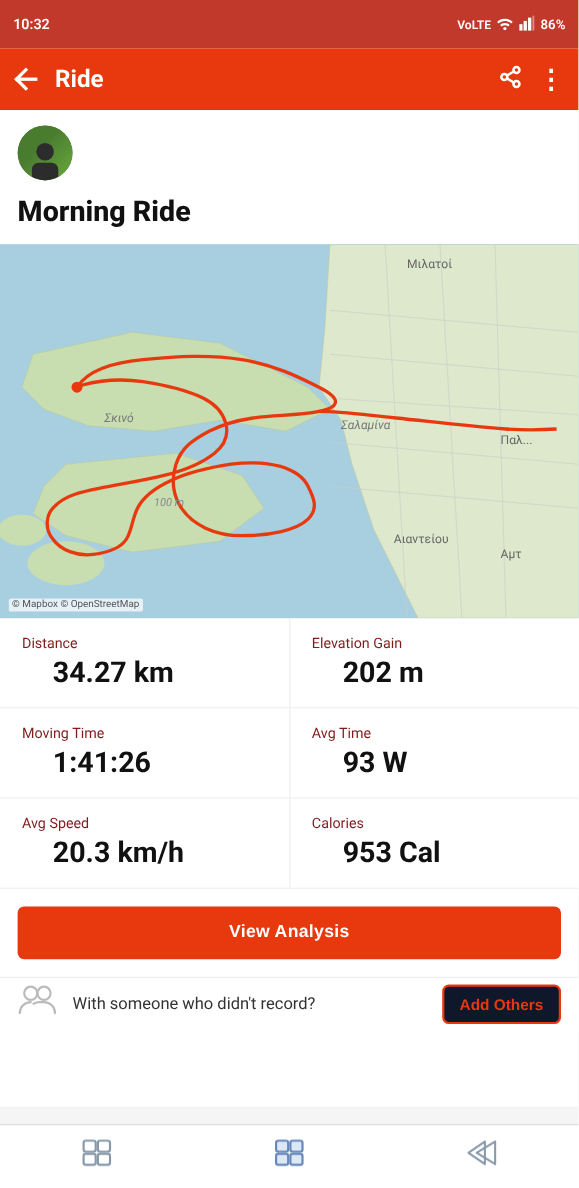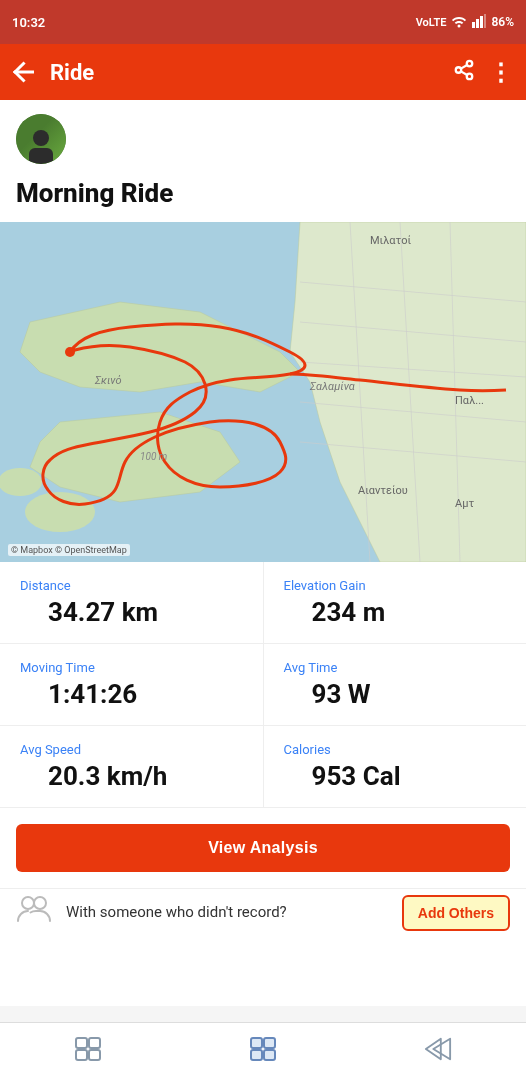--- a/index.html
+++ b/index.html
@@ -176,21 +176,21 @@
       flex: 1;
       padding: 16px 20px;
       display: flex;
       flex-direction: column;
     }
     .stat-cell:first-child {
       border-right: 1px solid #eee;
     }
     .stat-label {
       font-size: 13px;
-      color: #3b82f6;
+      color: #7f1d1d;
       margin-bottom: 4px;
     }
     .stat-value {
       font-size: 26px;
       font-weight: 700;
       color: #111;
       margin-left: 28px;
     }
 
     
@@ -223,21 +223,21 @@
       font-size: 28px;
       flex-shrink: 0;
     }
     .add-others-text {
       font-size: 15px;
       color: #333;
       flex: 1;
       line-height: 1.4;
     }
     .add-others-btn {
-      background: #fef9c3;
+      background: #0f172a;
       border: 2px solid #e8380d;
       color: #e8380d;
       padding: 8px 14px;
       border-radius: 6px;
       font-size: 14px;
       font-weight: 700;
       cursor: pointer;
       flex-shrink: 0;
       white-space: nowrap;
     }
@@ -441,21 +441,21 @@
 
   
   <div class="stats-section">
     <div class="stats-row">
       <div class="stat-cell">
         <span class="stat-label">Distance</span>
         <span class="stat-value">34.27 km</span>
       </div>
       <div class="stat-cell">
         <span class="stat-label">Elevation Gain</span>
-        <span class="stat-value">234 m</span>
+        <span class="stat-value">202 m</span>
       </div>
     </div>
     <div class="stats-row">
       <div class="stat-cell">
         <span class="stat-label">Moving Time</span>
         <span class="stat-value">1:41:26</span>
       </div>
       <div class="stat-cell">
         <span class="stat-label">Avg Time</span>
         <span class="stat-value">93 W</span>

